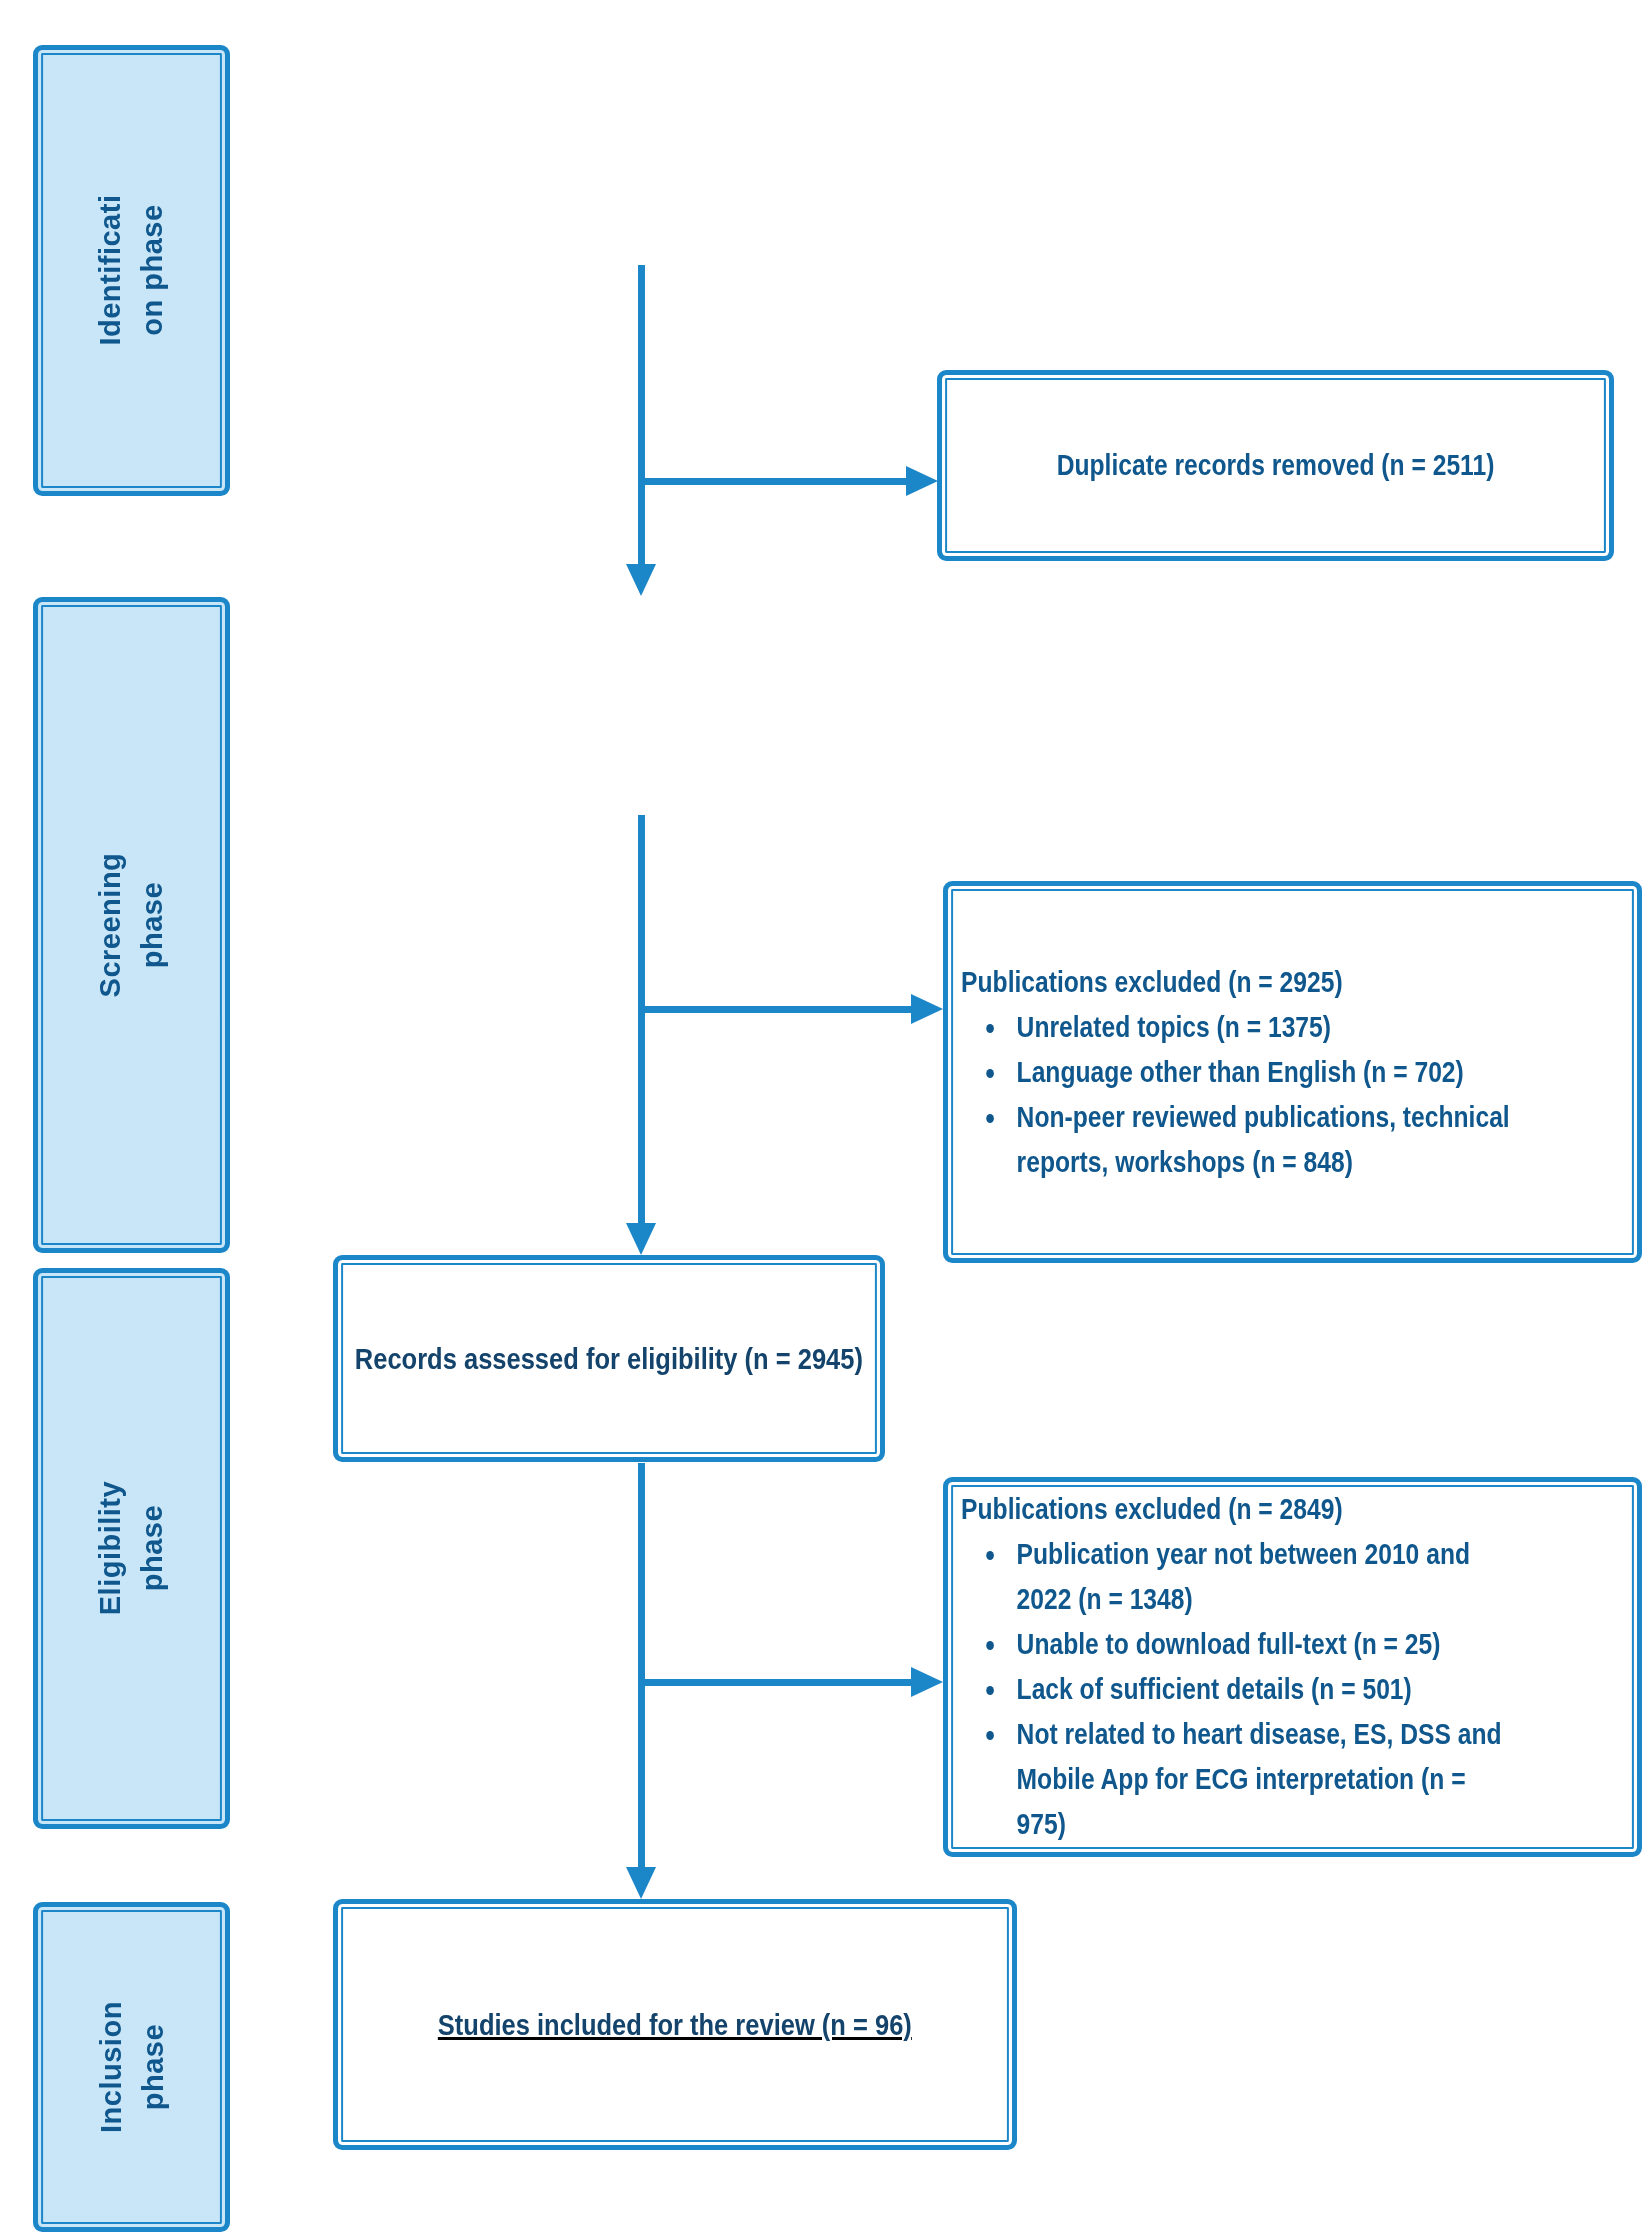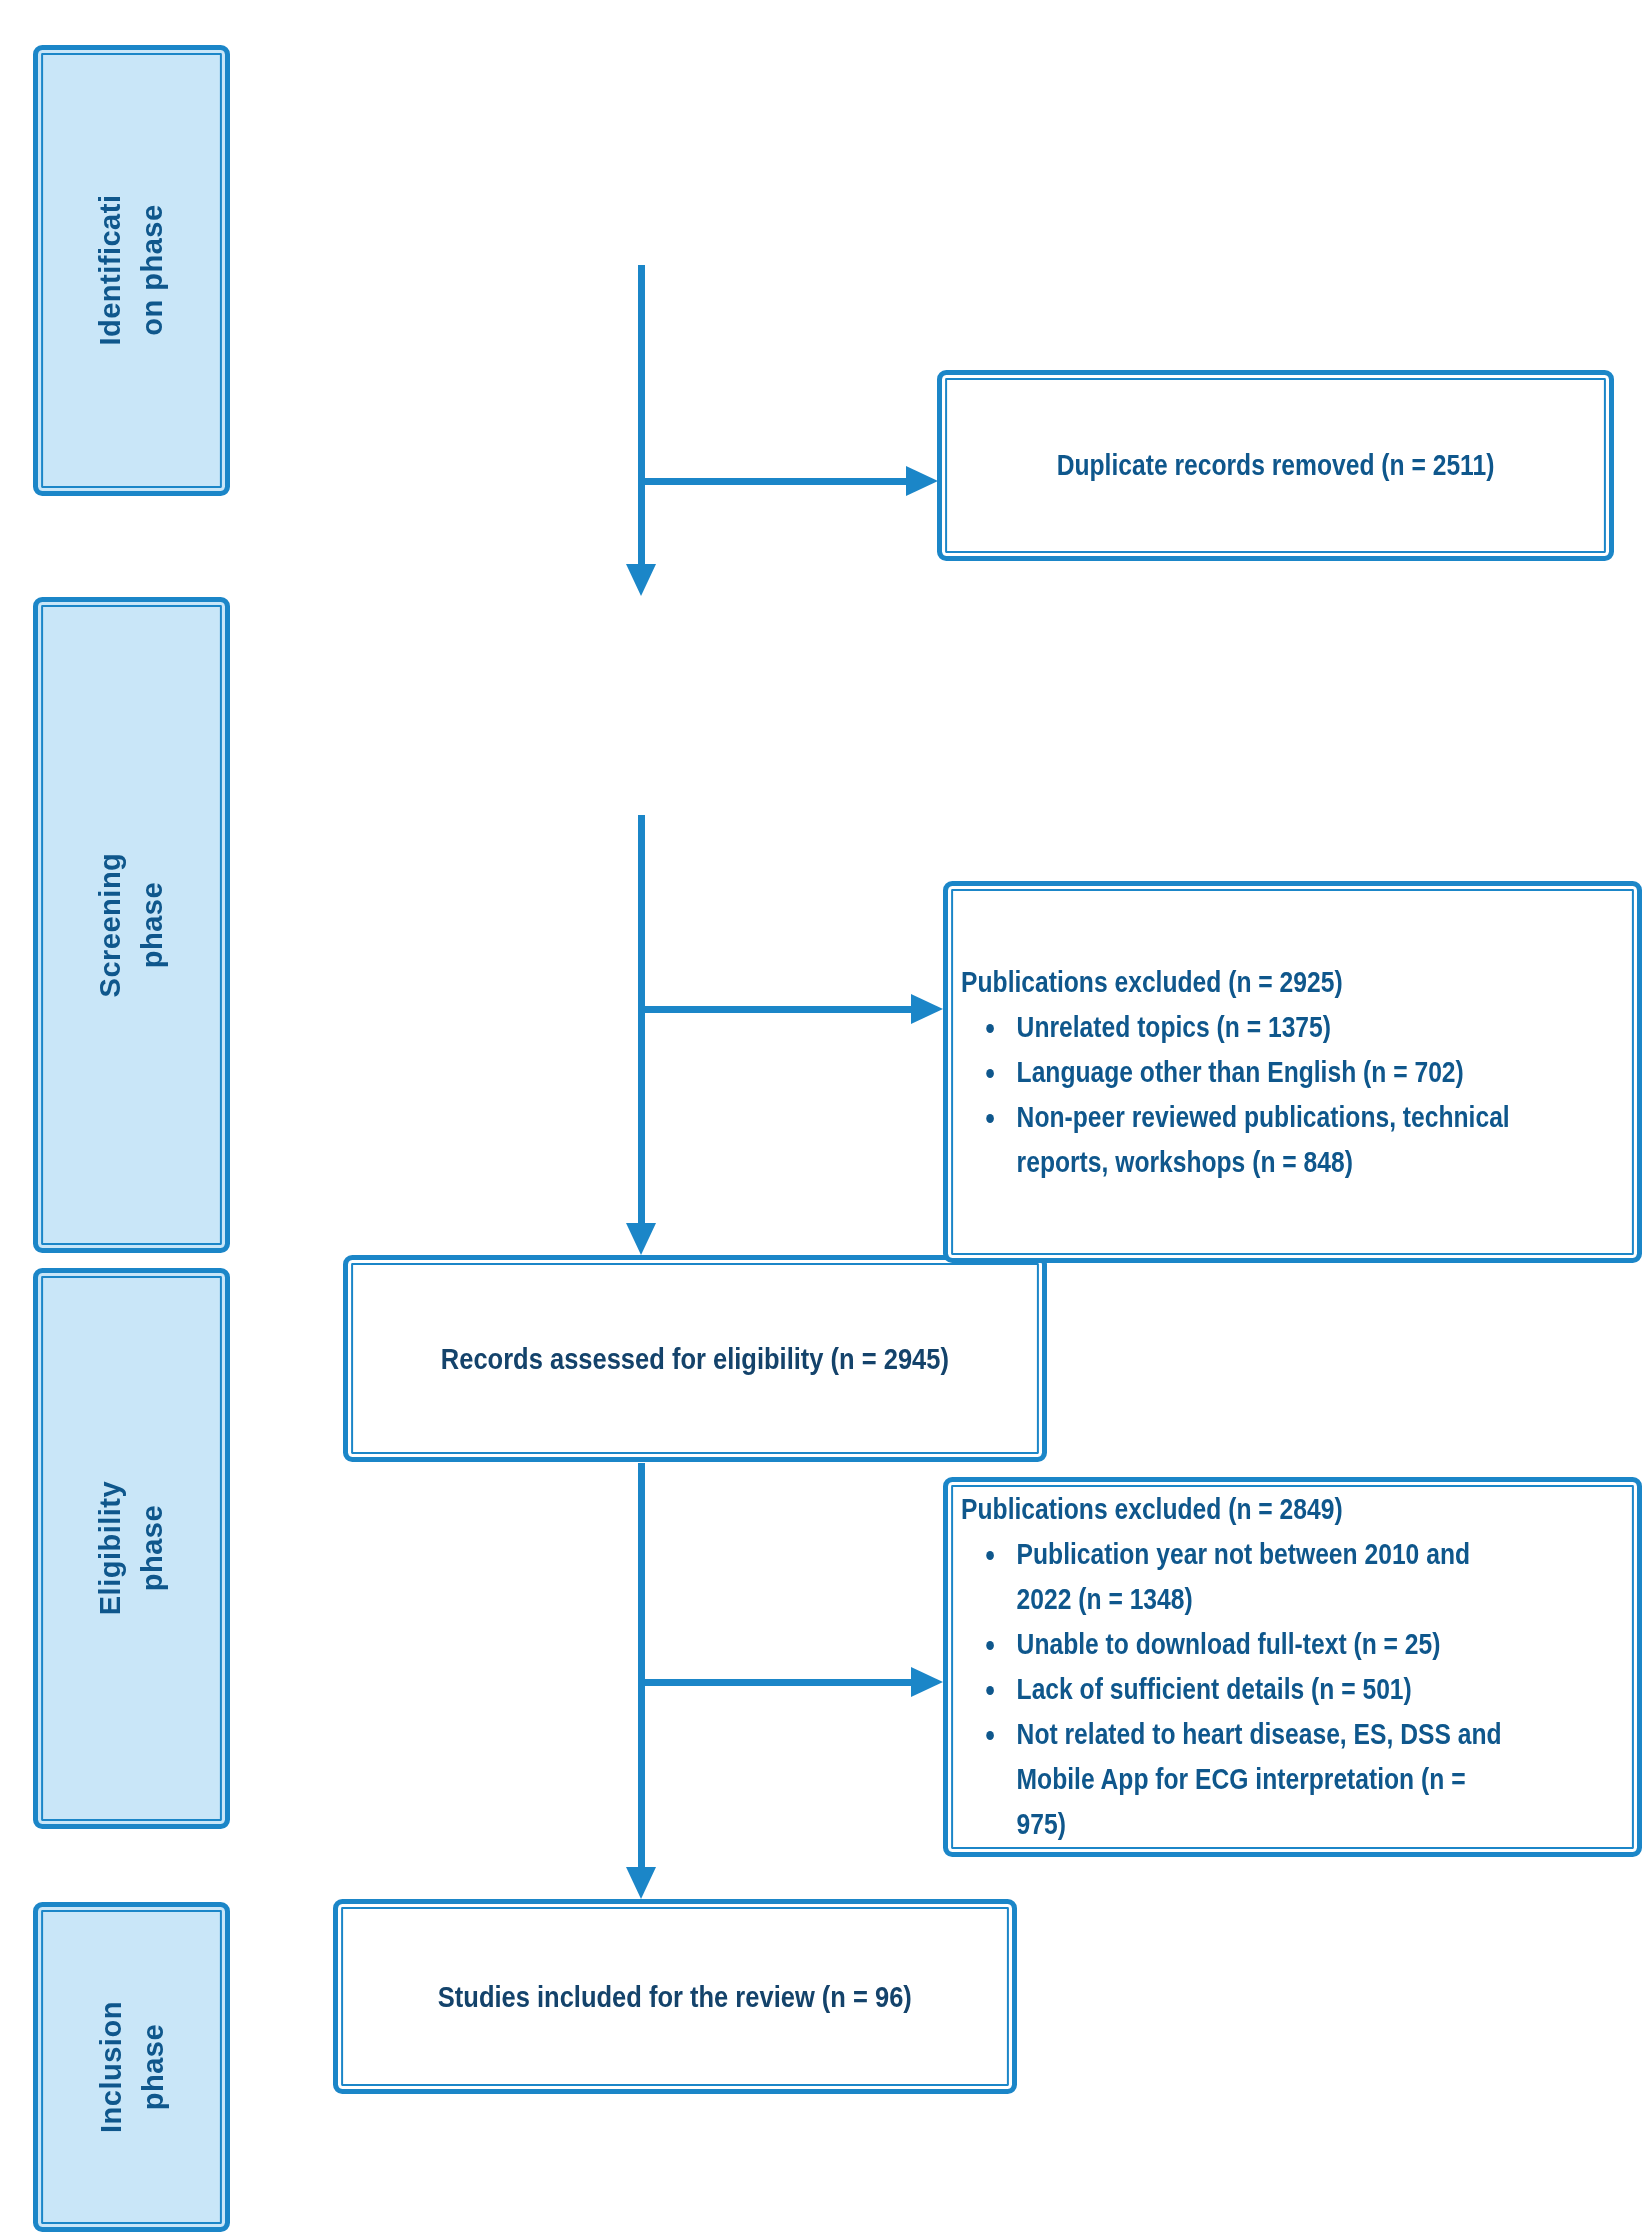--- a/index.html
+++ b/index.html
@@ -39,22 +39,22 @@
   .vtext{
     transform:rotate(-90deg);
     color:var(--side-text);
     font-size:29px;letter-spacing:0.5px;line-height:1.45;
     text-align:center;white-space:nowrap;
   }
   .vtext span{display:block;}
   
   .fa{left:333px;top:67px;width:684px;height:199px;}
   .fb{left:333px;top:595px;width:684px;height:219px;}
-  .fc{left:343px;top:1255px;width:704px;height:207px;}
-  .fd{left:333px;top:1899px;width:684px;height:195px;}
+  .fc{left:333px;top:1255px;width:552px;height:207px;}
+  .fd{left:333px;top:1899px;width:684px;height:251px;text-decoration:underline;}
   .flow-text{
     color:var(--main-text);
     font-size:30px;line-height:1.6;text-align:center;
     transform:scaleX(0.85);transform-origin:center center;
     white-space:nowrap;
   }
   .flow-text span{display:block;}
   
   .r1{left:937px;top:370px;width:677px;height:191px;justify-content:flex-end;}
   .r2{left:943px;top:861px;width:699px;height:382px;margin-top:20px;}

